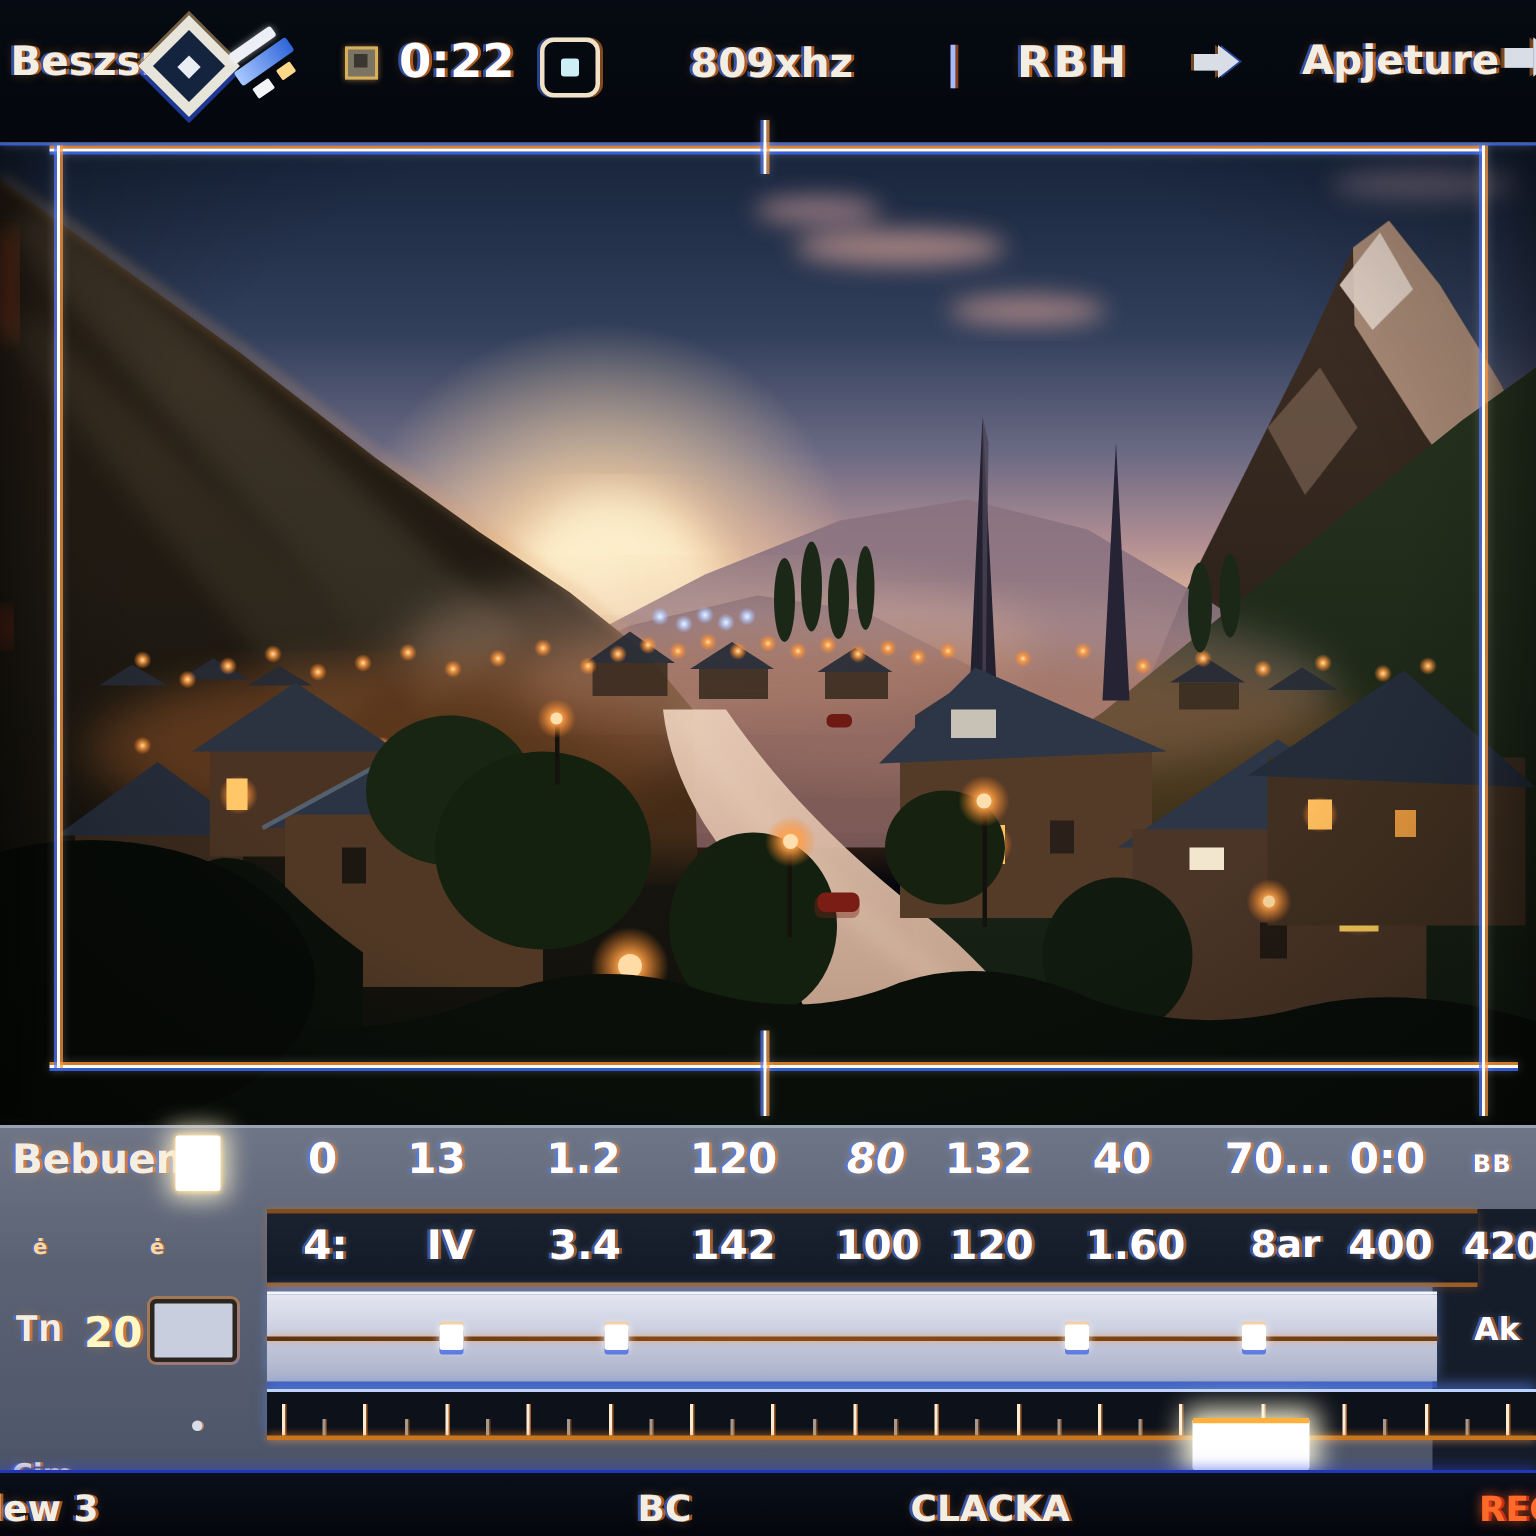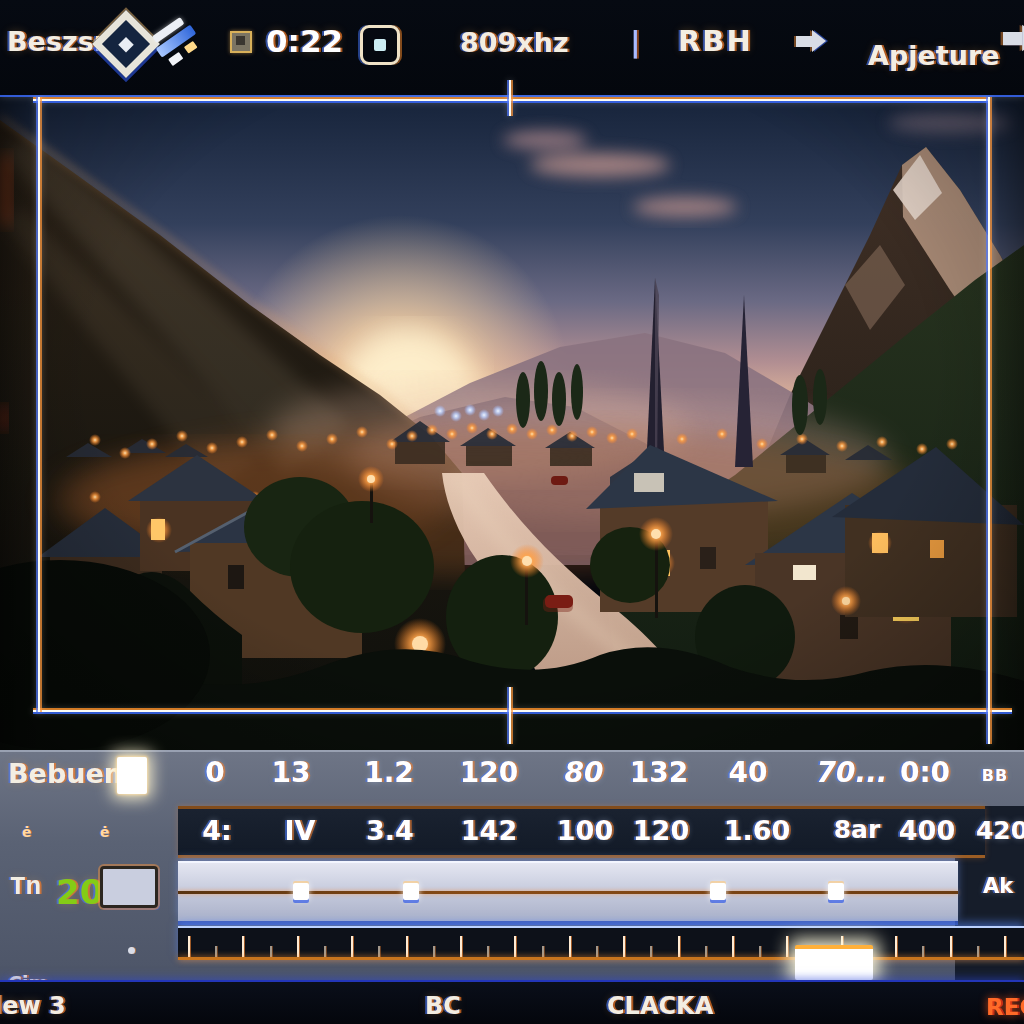--- a/index.html
+++ b/index.html
@@ -362,59 +362,59 @@
     <div id="icon-recframe">
         <div class="inner"></div>
       </div>
     <span class="tb-text chroma" style="left:460px;top:27px;font-size:27px;">809xhz</span>
     <span class="tb-text" style="left:630px;top:25px;font-size:29px;color:#a8baff;text-shadow:2px 0 0 rgba(255,120,40,.5);">|</span>
     <span class="tb-text chroma" style="left:678px;top:24px;font-size:29px;letter-spacing:2px;">RBH</span>
     <div class="arrow" style="left:796px;top:30px;">
       <div class="shaft"></div>
         <div class="head"></div>
     </div>
-    <span class="tb-text chroma" style="left:868px;top:40px;font-size:27px;">Apjeture</span>
+    <span class="tb-text chroma" style="left:868px;top:25px;font-size:27px;">Apjeture</span>
     <div class="arrow" style="left:1006px;top:27px;transform:scale(1.2);">
       <div class="shaft"></div>
         <div class="head"></div>
     </div>
   </div>
 
   <div id="panel" class="abs"></div>
   <div id="right-strip" class="abs"></div>
 
   <span class="abs chroma" style="left:8px;top:758px;font-size:27px;z-index:8;">Bebuem</span>
   <div id="row1-square" class="abs"></div>
   <span class="abs num" style="left:215px;top:756px;font-size:28px;z-index:8;">0</span>
   <span class="abs num" style="left:291px;top:756px;font-size:28px;z-index:8;">13</span>
   <span class="abs num" style="left:389px;top:756px;font-size:28px;z-index:8;">1.2</span>
   <span class="abs num" style="left:489px;top:756px;font-size:28px;z-index:8;">120</span>
   <span class="abs num" style="left:584px;top:756px;font-size:28px;z-index:8;font-style:italic;">80</span>
   <span class="abs num" style="left:659px;top:756px;font-size:28px;z-index:8;">132</span>
   <span class="abs num" style="left:748px;top:756px;font-size:28px;z-index:8;">40</span>
-  <span class="abs num" style="left:852px;top:756px;font-size:28px;z-index:8;font-style:italic;">70...</span>
+  <span class="abs num" style="left:852px;top:756px;font-size:28px;z-index:8;">70...</span>
   <span class="abs num" style="left:925px;top:756px;font-size:28px;z-index:8;">0:0</span>
   <span class="abs num" style="left:995px;top:766px;font-size:16px;letter-spacing:1px;z-index:8;">BB</span>
 
   <span class="glyph-small" style="left:22px;top:824px;">ė</span>
   <span class="glyph-small" style="left:100px;top:824px;">ė</span>
   <div id="row2-bar" class="abs"></div>
   <span class="abs num" style="left:217px;top:815px;font-size:27px;z-index:8;">4:</span>
   <span class="abs num" style="left:300px;top:815px;font-size:27px;z-index:8;">IV</span>
   <span class="abs num" style="left:390px;top:815px;font-size:27px;z-index:8;">3.4</span>
   <span class="abs num" style="left:489px;top:815px;font-size:27px;z-index:8;">142</span>
   <span class="abs num" style="left:585px;top:815px;font-size:27px;z-index:8;">100</span>
   <span class="abs num" style="left:661px;top:815px;font-size:27px;z-index:8;">120</span>
   <span class="abs num" style="left:757px;top:815px;font-size:27px;z-index:8;">1.60</span>
   <span class="abs num" style="left:857px;top:815px;font-size:25px;z-index:8;">8ar</span>
   <span class="abs num" style="left:927px;top:815px;font-size:27px;z-index:8;">400</span>
   <span class="abs num" style="left:1002px;top:816px;font-size:25px;z-index:8;">420</span>
 
   <span class="abs chroma" style="left:10px;top:872px;font-size:26px;z-index:8;font-family:Liberation Mono, monospace;">Tn</span>
-  <span class="abs chroma" style="left:56px;top:872px;font-size:34px;color:#84cc16;z-index:8;">20</span>
+  <span class="abs chroma" style="left:56px;top:872px;font-size:28px;color:#fef9c3;z-index:8;">20</span>
   <div id="row3-button" class="abs"></div>
   <div id="slider" class="abs">
     <div class="track"></div>
   <div class="marker" style="left: 115px;"></div>
       <div class="marker" style="left: 225px;"></div>
       <div class="marker" style="left: 532px;"></div>
       <div class="marker" style="left: 650px;"></div>
     </div>
   <span class="abs num" style="left:998px;top:874px;font-size:21px;z-index:8;">Ak</span>
 

